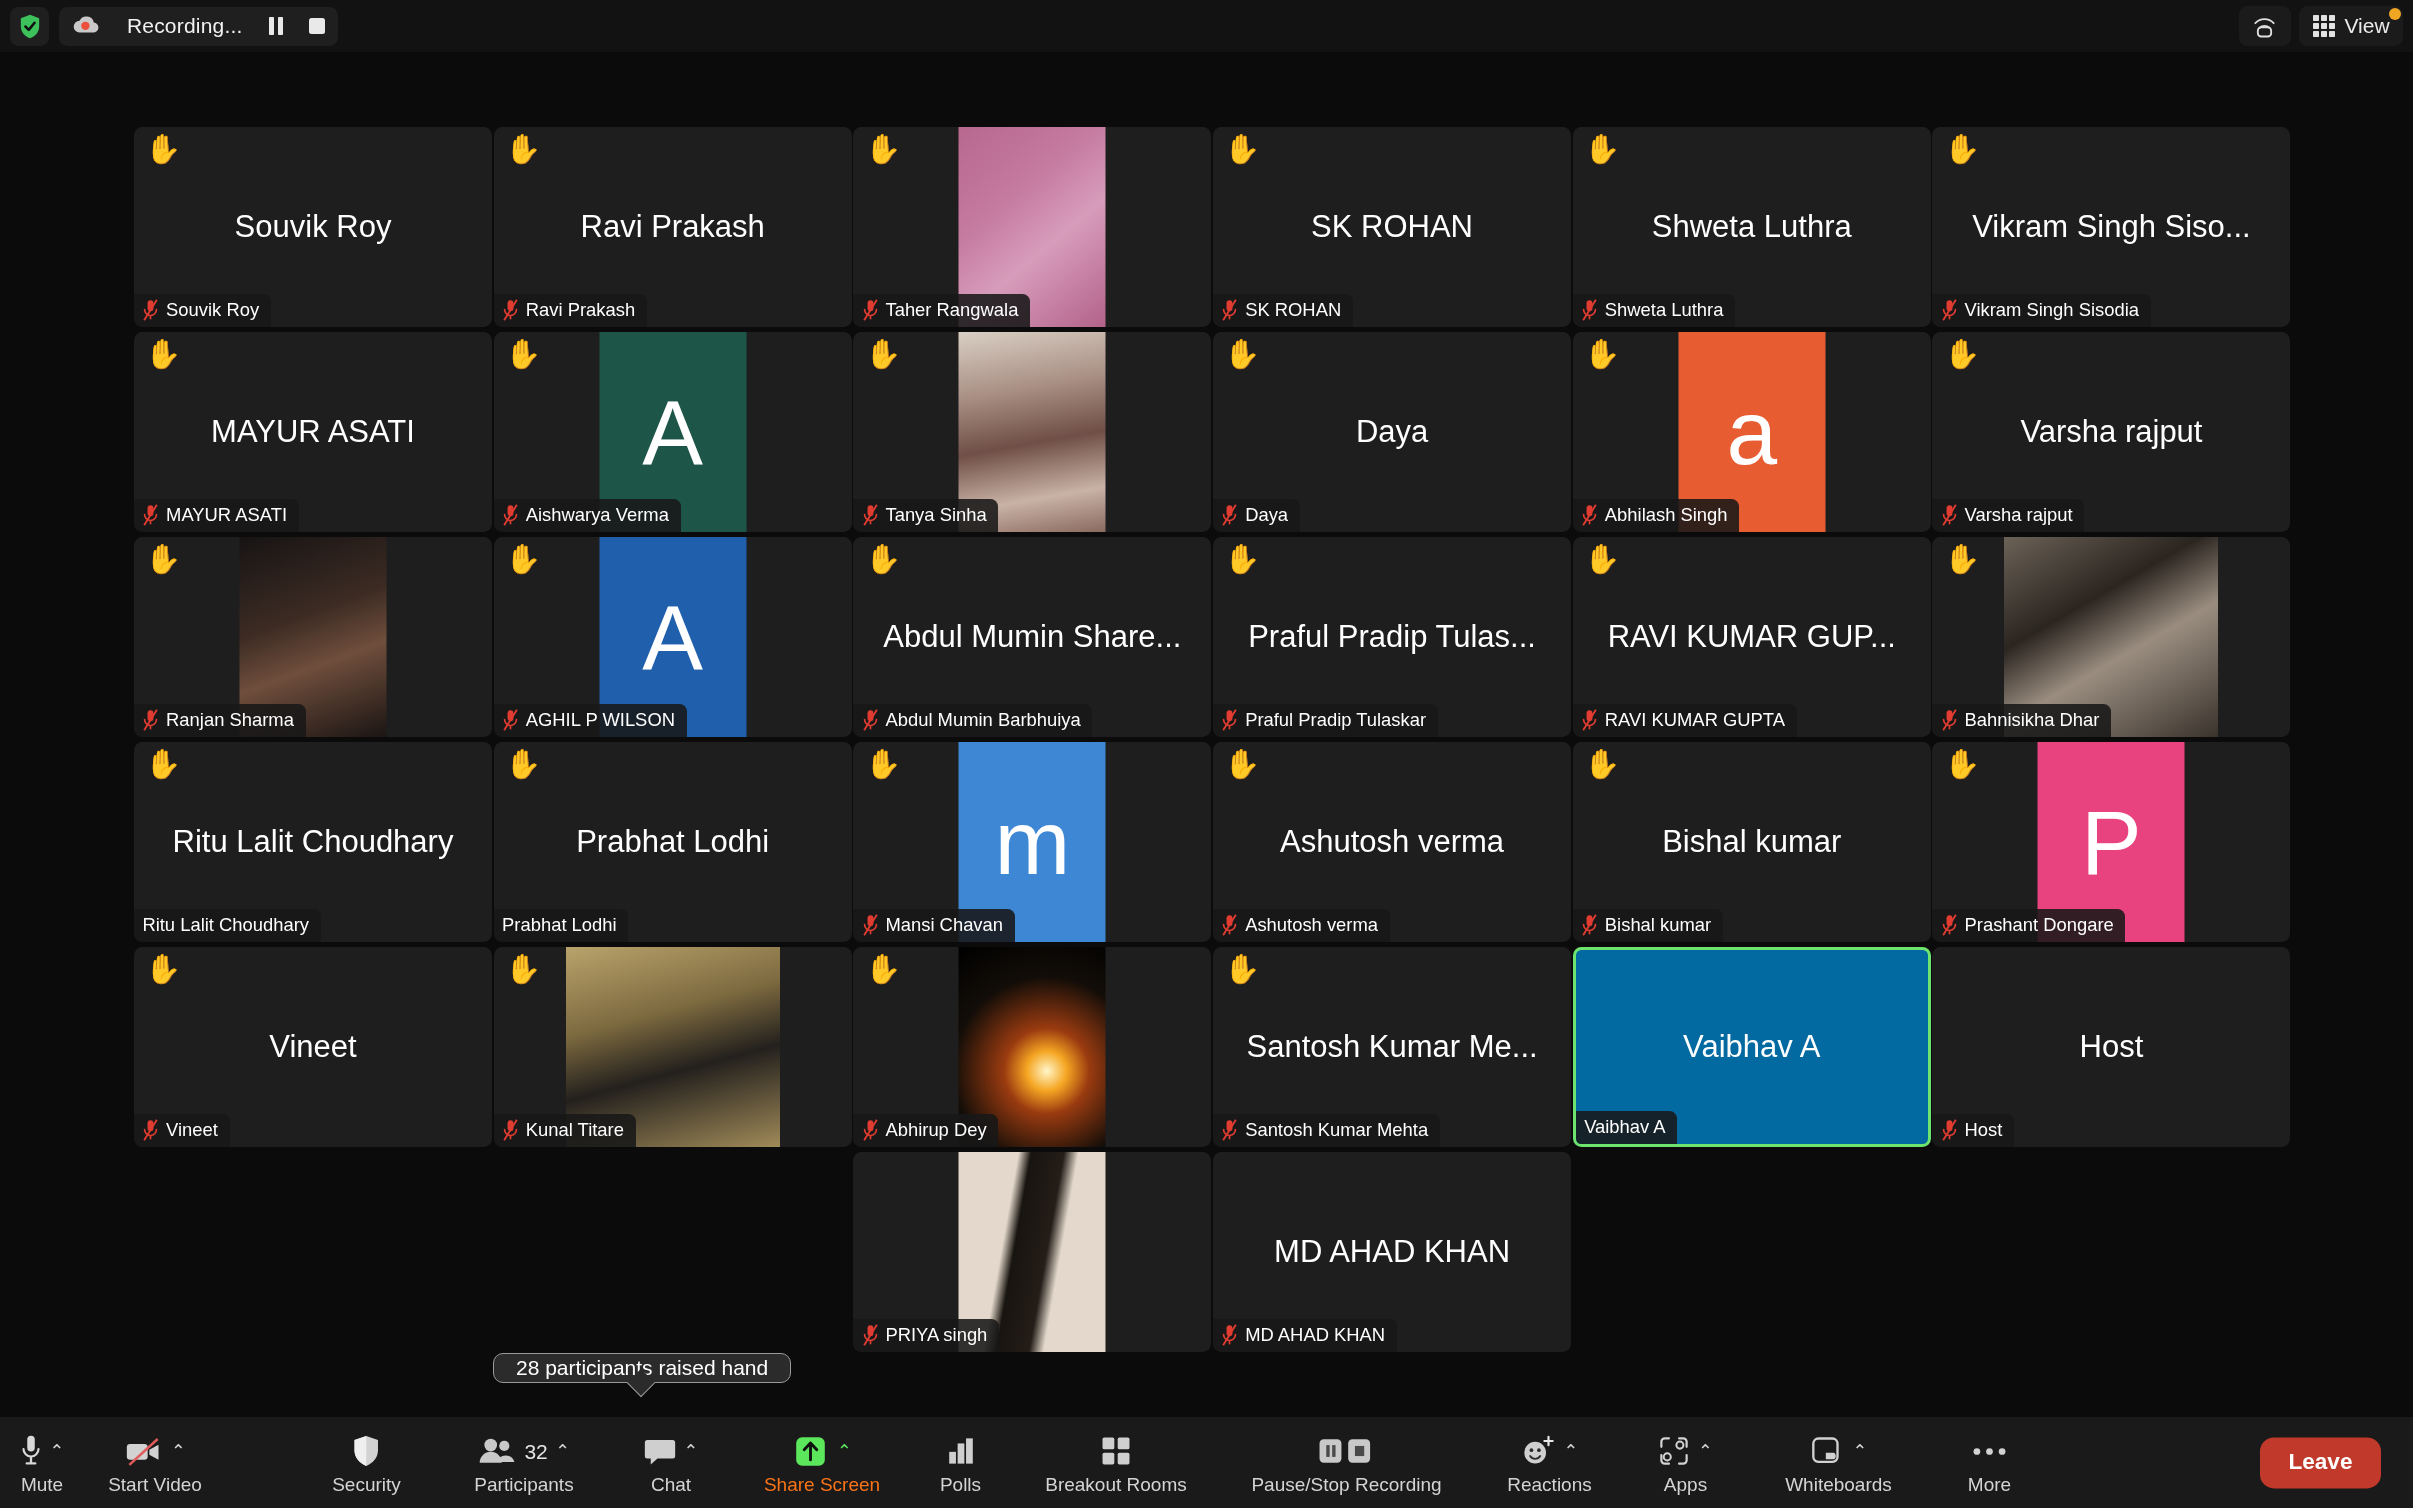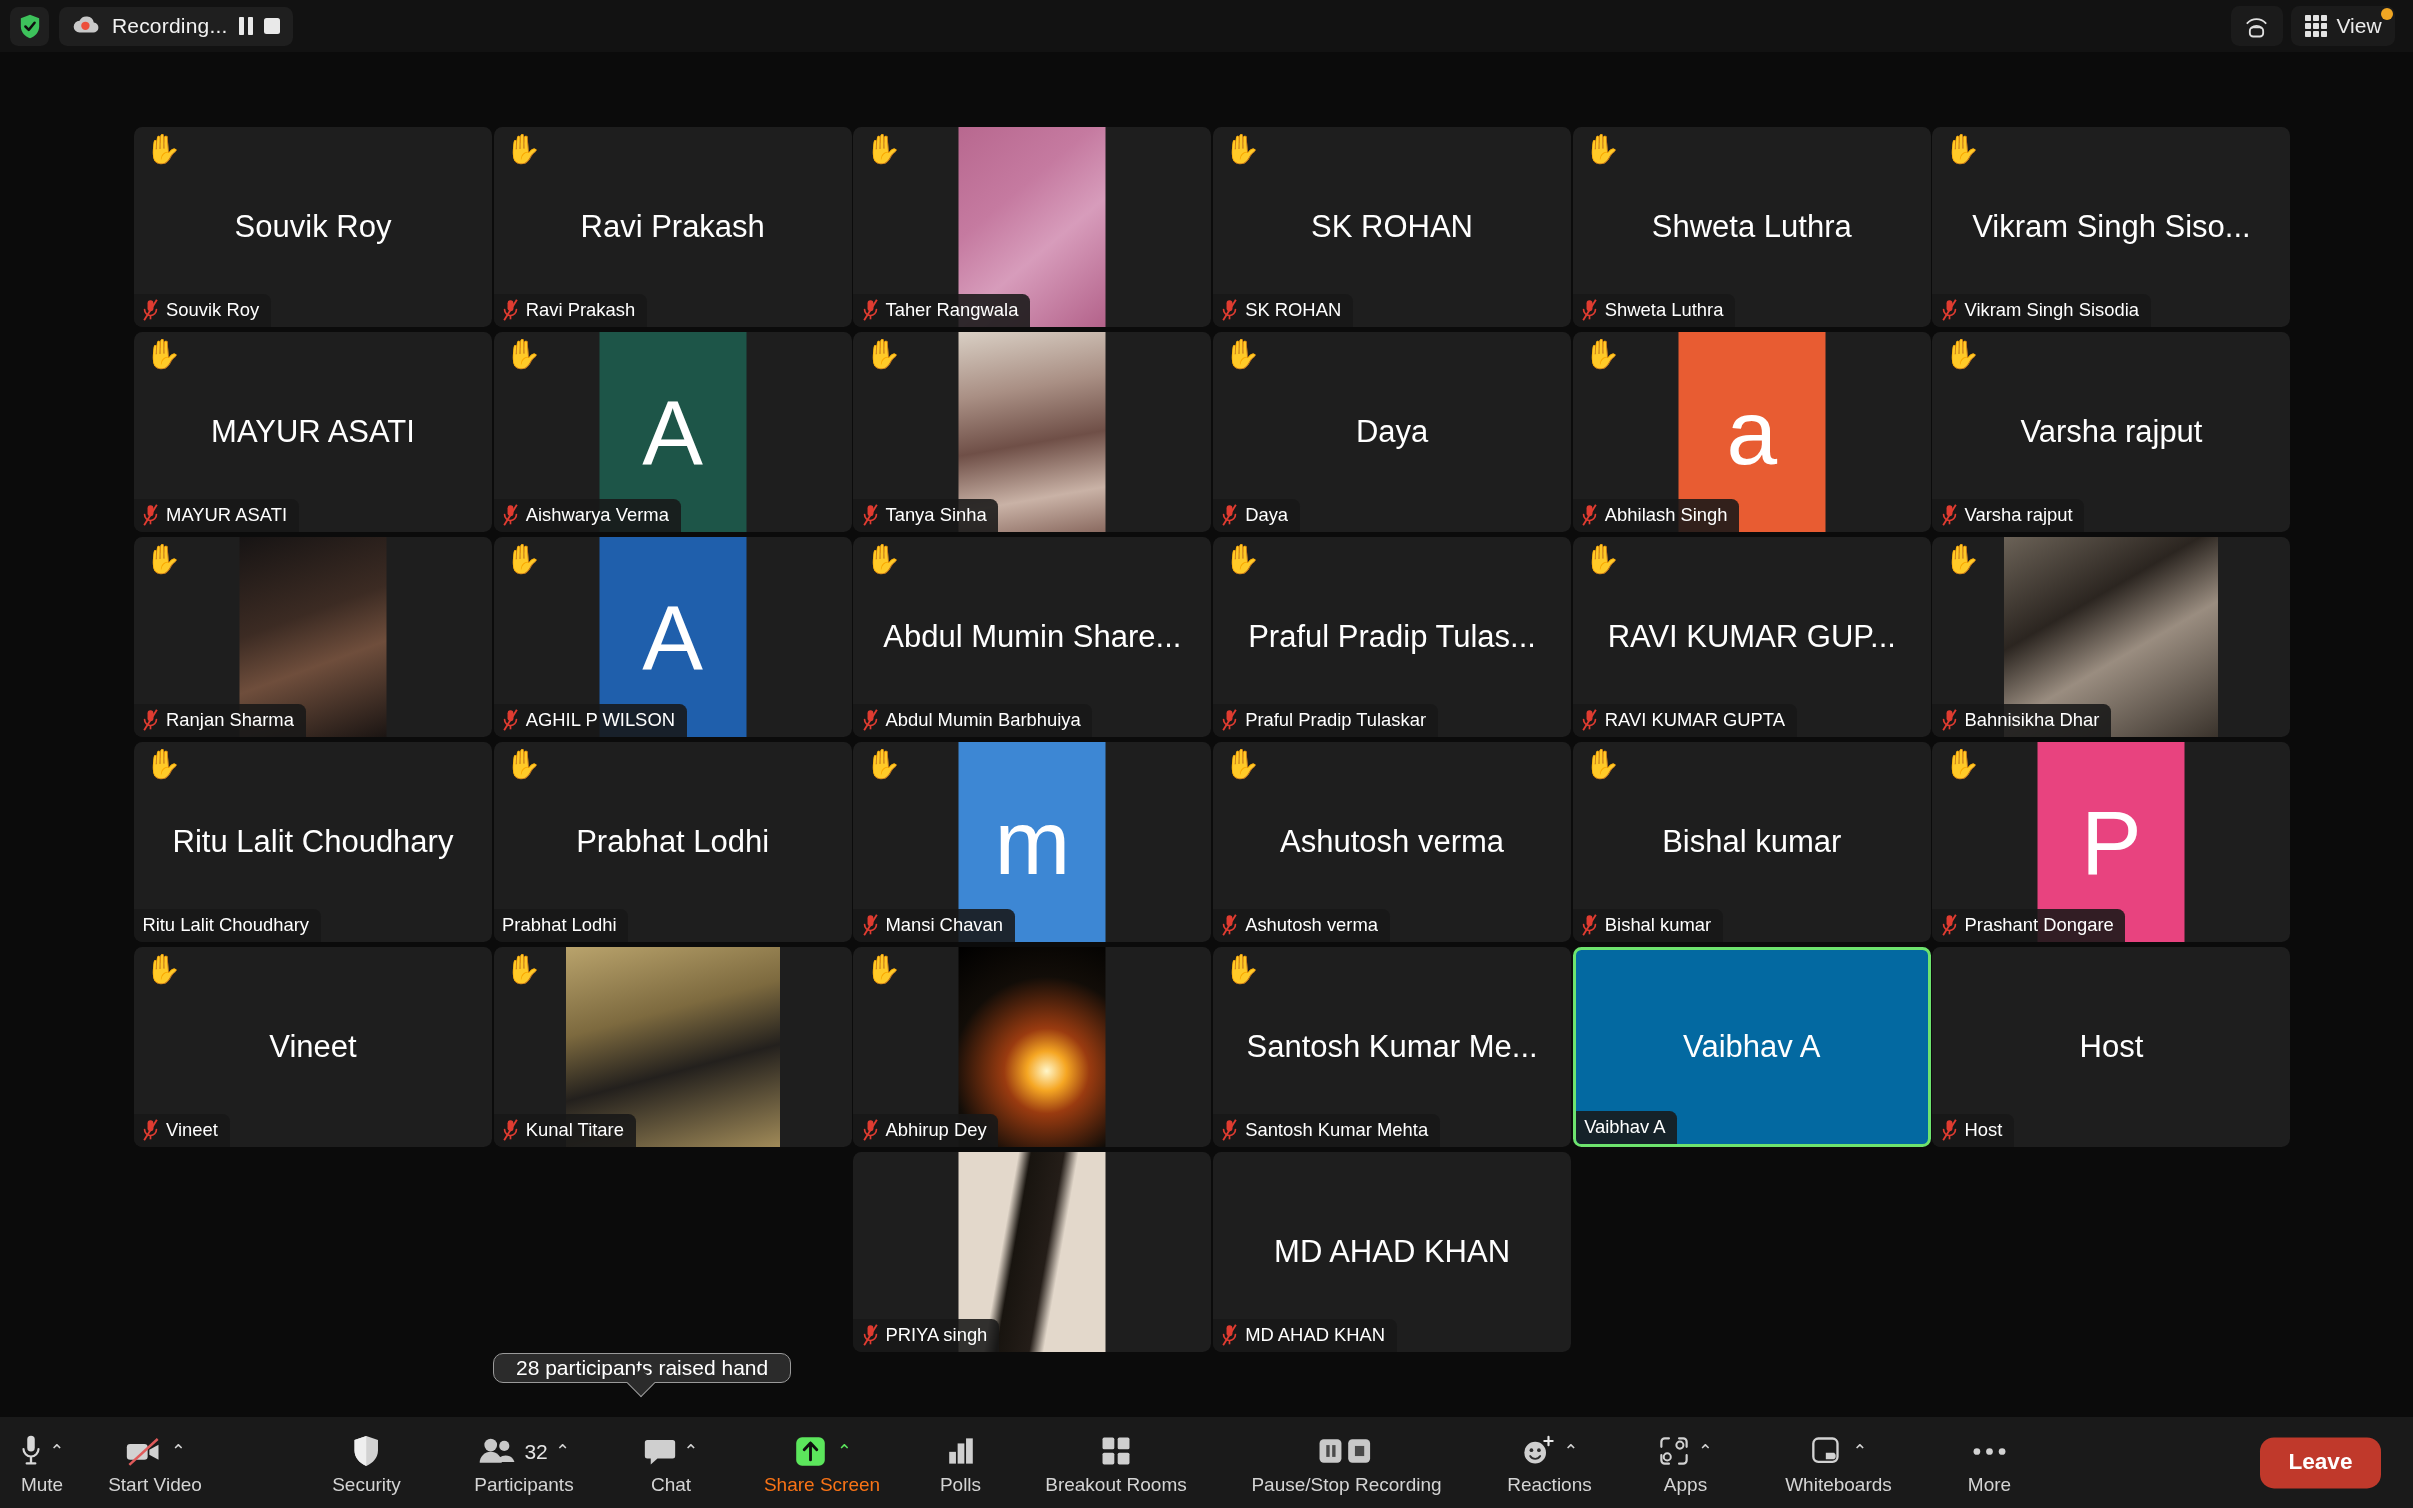--- a/index.html
+++ b/index.html
@@ -17,29 +17,29 @@
     background: #121212;
     display: flex; align-items: center;
   }
   .tb-left { display: flex; align-items: center; gap: 10px; padding-left: 10px; }
   .shield-pill {
     width: 39px; height: 39px; border-radius: 8.4px;
     background: #1f1f1f; display: flex; align-items: center; justify-content: center;
   }
   .rec-pill {
     height: 39px; border-radius: 8.4px; background: #1f1f1f;
-    display: flex; align-items: center; gap: 11px; padding: 0 13.4px;
+    display: flex; align-items: center; gap: 26px; padding: 0 13.4px;
   }
   .rec-label { color: #f2f2f2; font-size: 21px; letter-spacing: 0.2px; }
   .rec-btn { display: flex; align-items: center; justify-content: center; }
   .pausebars { display: flex; gap: 4.2px; }
   .pausebars i { display: block; width: 5px; height: 17.6px; background: #e9e9e9; border-radius: 0.8px; }
   .stopsq { width: 16px; height: 16px; background: #e9e9e9; border-radius: 2.5px; }
 
-  .tb-right { margin-left: auto; display: flex; align-items: center; gap: 8.4px; padding-right: 18px; }
+  .tb-right { margin-left: auto; display: flex; align-items: center; gap: 8.4px; padding-right: 10px; }
   .tb-icon-btn {
     height: 40px; border-radius: 8.4px; background: #1b1b1b;
     display: flex; align-items: center; justify-content: center; padding: 0 13.4px; gap: 9.2px;
     position: relative;
   }
   .view-label { color: #eaeaea; font-size: 21px; }
   .grid9 { display: grid; grid-template-columns: repeat(3, 5.9px); grid-template-rows: repeat(3, 5.9px); gap: 2.5px; }
   .grid9 i { display: block; width: 5.9px; height: 5.9px; background: #e3e3e3; border-radius: 0.8px; }
   .badge-dot {
     position: absolute; top: 1.7px; right: 1.7px;

